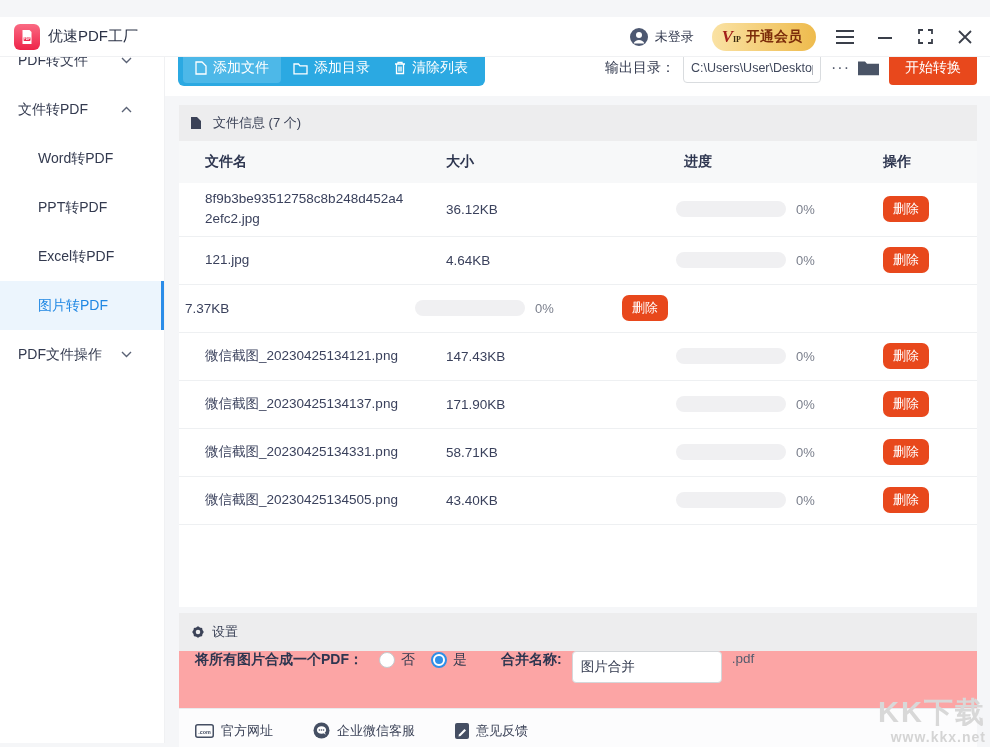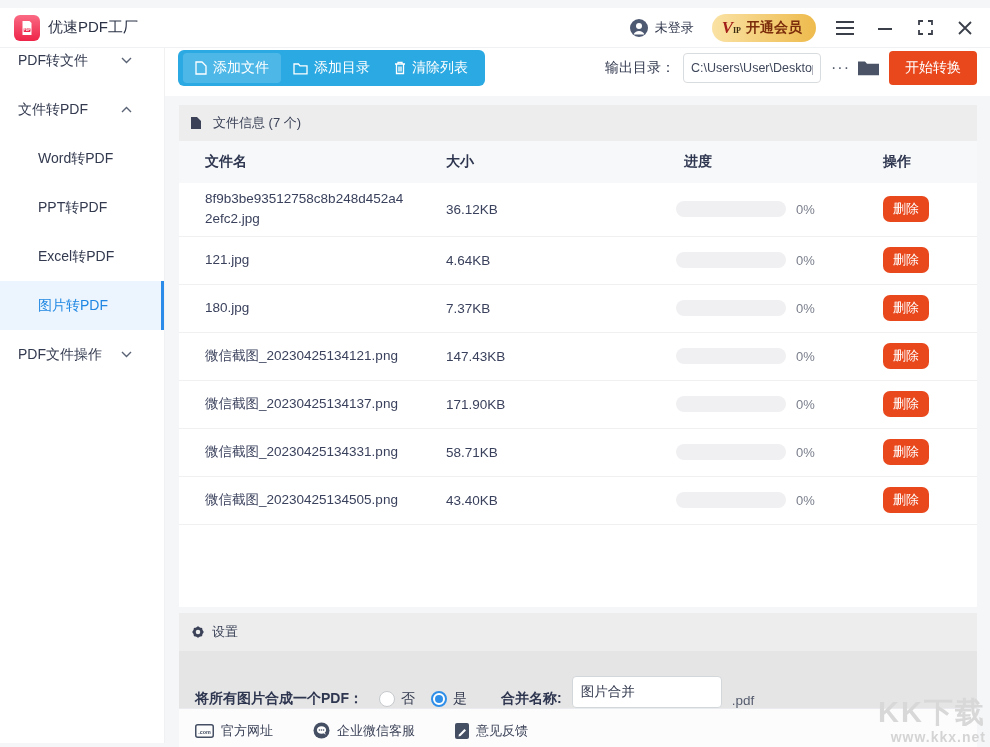--- a/index.html
+++ b/index.html
@@ -1,21 +1,21 @@
 <!DOCTYPE html>
 <html><head>
 <meta charset="utf-8">
 <style>
   * { margin:0; padding:0; box-sizing:border-box; }
   html,body { width:990px; height:747px; }
   body { font-family:"Liberation Sans","DejaVu Sans",sans-serif; background:#f5f6f8; overflow:hidden; }
   #app { position:relative; width:990px; height:747px; background:#f5f6f8; }
 
   
-  .titlebar { position:absolute; top:8px; left:0; width:990px; height:40px; background:#fff;
+  .titlebar { position:absolute; top:17px; left:0; width:990px; height:40px; background:#fff;
     border-bottom:1px solid #f0f1f3; display:flex; align-items:center; padding:0 14px; z-index:5; }
   .applogo { width:26px; height:26px; border-radius:6px; background:linear-gradient(180deg,#fa6a83,#ee2449);
     display:flex; align-items:center; justify-content:center; margin-right:8px; flex:0 0 auto; }
   .app-title { font-size:15px; color:#2b3246; }
   .titlebar-right { margin-left:auto; display:flex; align-items:center; gap:18px; }
   .login-wrap { display:flex; align-items:center; gap:6px; cursor:pointer; }
   .login-text { font-size:13px; color:#333a4f; }
   .vip-btn { height:28px; border:none; border-radius:14px; padding:0 14px 0 10px;
     background:linear-gradient(90deg,#fae2a4,#eebb4d); display:flex; align-items:center; gap:5px; cursor:pointer; }
   .vip-v { font-family:"Liberation Serif","DejaVu Serif",serif; font-style:italic; font-weight:bold;
@@ -70,21 +70,21 @@
   .c4 { flex:1; }
   .pbar { width:110px; height:16px; border-radius:8px; background:#f0f0f2; display:inline-block; }
   .ppct { font-size:13px; color:#7a7f8c; margin-left:10px; }
   .del-btn { background:#e8481c; color:#fff; border:none; border-radius:7px; padding:4px 10px; font-size:13px;
     cursor:pointer; }
   .filler { height:82px; background:#fff; }
 
   .settings-bar { margin-top:6px; height:38px; background:#ededee; display:flex; align-items:center;
     padding:0 12px; gap:7px; }
   .settings-title { font-size:13px; color:#3b4257; }
-  .settings-row { height:57px; background:#e5e5e5; display:flex; align-items:flex-end; padding:0 16px; }
+  .settings-row { height:57px; background:#fca5a5; display:flex; align-items:flex-start; padding:0 16px; }
   .merge-label { font-size:14px; font-weight:bold; color:#2e3650; }
   .radio-opt { display:flex; align-items:center; gap:6px; margin-left:16px; cursor:pointer; }
   .radio { width:16px; height:16px; border-radius:50%; border:1px solid #c6cacd; background:#fff; display:inline-block; }
   .radio.sel { border:2px solid #2f8fe8; position:relative; }
   .radio.sel::after { content:""; position:absolute; left:2px; top:2px; width:8px; height:8px; border-radius:50%;
     background:#2f8fe8; }
   .radio-label { font-size:14px; color:#333a4f; }
   .mergename-label { font-size:14px; font-weight:bold; color:#2e3650; margin-left:34px; }
   .mergename-input { width:150px; height:32px; border:1px solid #d4d7da; border-radius:4px; margin-left:10px;
     padding:0 8px; font-size:13.5px; color:#333a4f; font-family:"Liberation Sans","DejaVu Sans",sans-serif; }
@@ -252,21 +252,20 @@
           <div class="trow">
             <div class="c1">121.jpg</div>
             <div class="c2">4.64KB</div>
             <div class="c3">
               <span class="pbar"></span>
               <span class="ppct">0%</span>
             </div>
             <div class="c4"><button class="del-btn">删除</button></div>
           </div>
           <div class="trow">
-            <div class="c1">180.jpg</div>
             <div class="c2">7.37KB</div>
             <div class="c3">
               <span class="pbar"></span>
               <span class="ppct">0%</span>
             </div>
             <div class="c4"><button class="del-btn">删除</button></div>
           </div>
           <div class="trow">
             <div class="c1">微信截图_20230425134121.png</div>
             <div class="c2">147.43KB</div>

